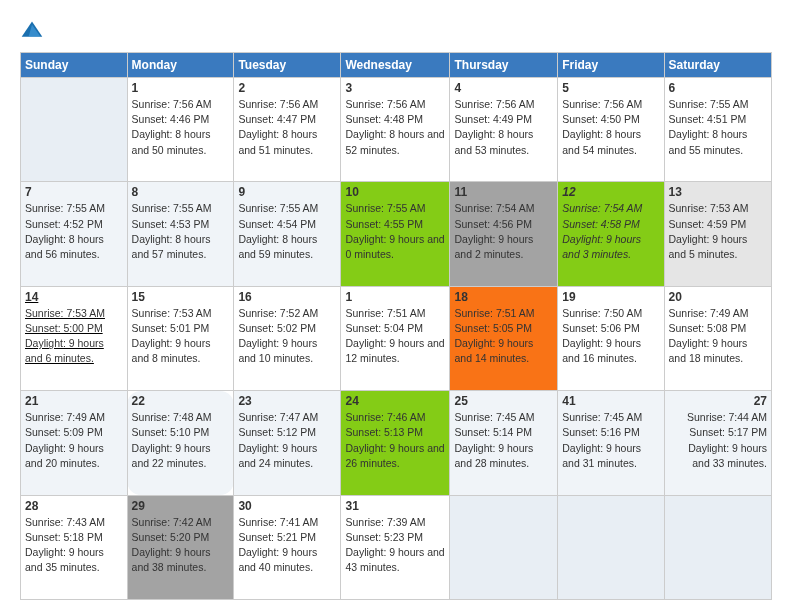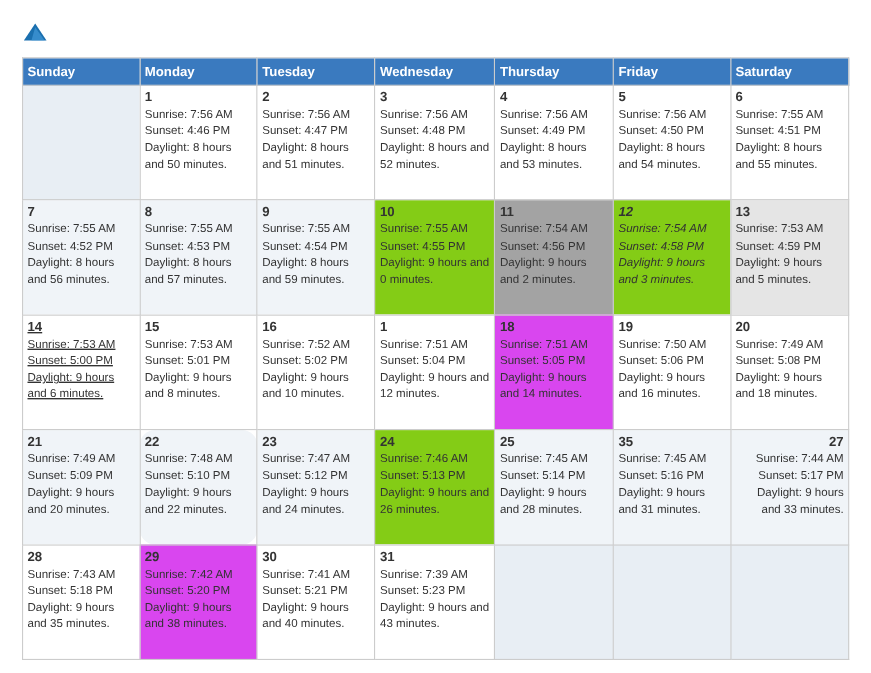--- a/index.html
+++ b/index.html
@@ -208,21 +208,21 @@
             <div class="day-info">Sunrise: 7:53 AM<br>Sunset: 5:01 PM<br>Daylight: 9 hours and 8 minutes.</div>
           </td>
           <td style="background: rgb(255, 255, 255);">
             <span class="day-num">16</span>
             <div class="day-info">Sunrise: 7:52 AM<br>Sunset: 5:02 PM<br>Daylight: 9 hours and 10 minutes.</div>
           </td>
           <td style="background: rgb(255, 255, 255);">
             <span class="day-num">1</span>
             <div class="day-info">Sunrise: 7:51 AM<br>Sunset: 5:04 PM<br>Daylight: 9 hours and 12 minutes.</div>
           </td>
-          <td style="background: #d946ef;">
+          <td style="background: #f97316;">
             <span class="day-num">18</span>
             <div class="day-info">Sunrise: 7:51 AM<br>Sunset: 5:05 PM<br>Daylight: 9 hours and 14 minutes.</div>
           </td>
           <td style="background: rgb(255, 255, 255);">
             <span class="day-num">19</span>
             <div class="day-info">Sunrise: 7:50 AM<br>Sunset: 5:06 PM<br>Daylight: 9 hours and 16 minutes.</div>
           </td>
           <td style="background: rgb(255, 255, 255);">
             <span class="day-num">20</span>
             <div class="day-info">Sunrise: 7:49 AM<br>Sunset: 5:08 PM<br>Daylight: 9 hours and 18 minutes.</div>
@@ -243,34 +243,34 @@
           </td>
           <td style="background: #84cc16;">
             <span class="day-num">24</span>
             <div class="day-info">Sunrise: 7:46 AM<br>Sunset: 5:13 PM<br>Daylight: 9 hours and 26 minutes.</div>
           </td>
           <td style="background: rgb(240, 244, 248);">
             <span class="day-num">25</span>
             <div class="day-info">Sunrise: 7:45 AM<br>Sunset: 5:14 PM<br>Daylight: 9 hours and 28 minutes.</div>
           </td>
           <td style="background: rgb(240, 244, 248);">
-            <span class="day-num">35</span>
+            <span class="day-num">41</span>
             <div class="day-info">Sunrise: 7:45 AM<br>Sunset: 5:16 PM<br>Daylight: 9 hours and 31 minutes.</div>
           </td>
           <td style="background: rgb(240, 244, 248); text-align: right;">
             <span class="day-num">27</span>
             <div class="day-info">Sunrise: 7:44 AM<br>Sunset: 5:17 PM<br>Daylight: 9 hours and 33 minutes.</div>
           </td>
         </tr>
         <tr>
           <td style="background: rgb(255, 255, 255);">
             <span class="day-num">28</span>
             <div class="day-info">Sunrise: 7:43 AM<br>Sunset: 5:18 PM<br>Daylight: 9 hours and 35 minutes.</div>
           </td>
-          <td style="background: #d946ef;">
+          <td style="background: #a3a3a3;">
             <span class="day-num">29</span>
             <div class="day-info">Sunrise: 7:42 AM<br>Sunset: 5:20 PM<br>Daylight: 9 hours and 38 minutes.</div>
           </td>
           <td style="background: rgb(255, 255, 255);">
             <span class="day-num">30</span>
             <div class="day-info">Sunrise: 7:41 AM<br>Sunset: 5:21 PM<br>Daylight: 9 hours and 40 minutes.</div>
           </td>
           <td style="background: rgb(255, 255, 255);">
             <span class="day-num">31</span>
             <div class="day-info">Sunrise: 7:39 AM<br>Sunset: 5:23 PM<br>Daylight: 9 hours and 43 minutes.</div>

